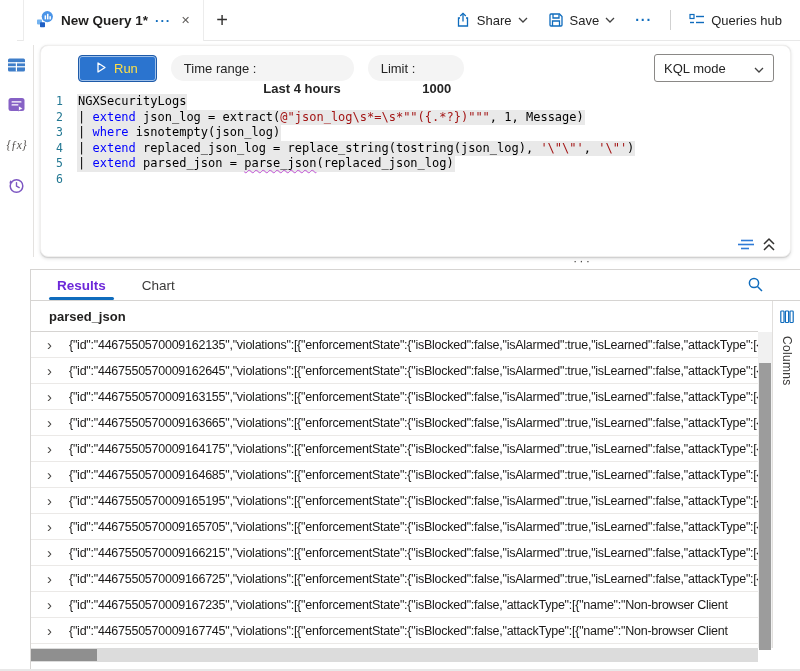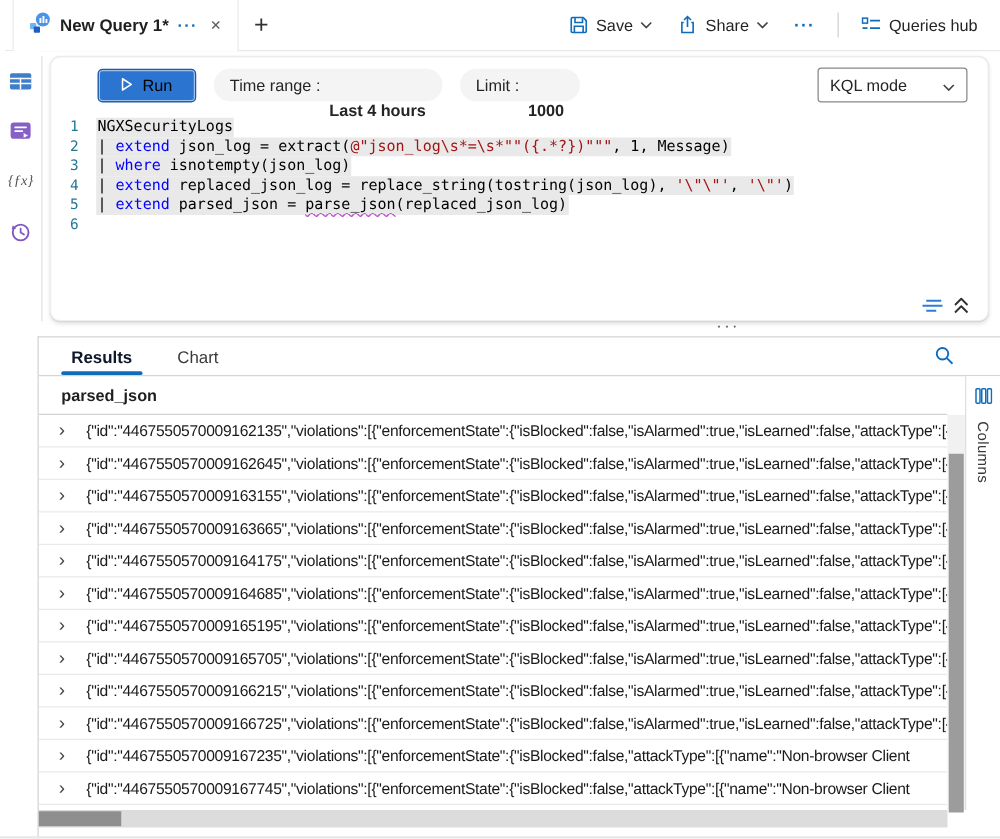--- a/index.html
+++ b/index.html
@@ -1,21 +1,21 @@
 <!DOCTYPE html>
 <html><head>
 <meta charset="utf-8">
 <style>
   * { margin:0; padding:0; box-sizing:border-box; }
   html,body { width:800px; height:671px; overflow:hidden; background:#fff;
     font-family:"Liberation Sans", sans-serif; color:#242424; }
   .page { position:relative; width:800px; height:671px; background:#fff; }
 
   
-  .topbar { position:absolute; top:0; left:4px; right:0; height:41px; background:#fff;
+  .topbar { position:absolute; top:0; left:17px; right:0; height:41px; background:#fff;
     border-bottom:1px solid #e8e8e8; display:flex; align-items:stretch; }
   .tab { display:flex; align-items:center; gap:7px; padding:0 10px 0 12px; margin-left:6px;
     background:#fff; border-left:1px solid #ececec; border-right:1px solid #ececec; height:41px; cursor:pointer; }
   .tab-title { font-weight:700; font-size:13.5px; color:#201f1e; white-space:nowrap; }
   .tab-more { color:#0f6cbd; font-size:13px; font-weight:700; letter-spacing:1px; line-height:10px; cursor:pointer; }
   .tab-close { color:#605e5c; font-size:11px; cursor:pointer; padding:2px 3px; }
   .new-tab { border:none; background:transparent; font-size:20px; font-weight:300; color:#323130;
     padding:0 12px; cursor:pointer; line-height:38px; }
   .top-actions { margin-left:auto; display:flex; align-items:center; gap:4px; padding-right:10px; }
   .action-btn { display:flex; align-items:center; gap:6px; border:none; background:transparent;
@@ -29,21 +29,21 @@
     display:flex; flex-direction:column; align-items:center; padding-top:12px; gap:16px; }
   .rail-divider { position:absolute; left:33px; top:45px; height:212px; width:1px; background:#e4e2e0; }
   .rail-item { width:24px; height:24px; display:flex; align-items:center; justify-content:center; cursor:pointer; }
   .fx-icon { font-size:11.5px; font-style:italic; color:#55524f; font-family:Liberation Serif, serif; white-space:nowrap; }
 
   
   .query-card { position:absolute; left:40px; right:9px; top:45px; height:212px; background:#fff;
     border:1px solid #f0efee; border-radius:8px;
     box-shadow:0 1.6px 3.6px rgba(0,0,0,.12), 0 0.3px 0.9px rgba(0,0,0,.1); }
   .toolbar { display:flex; align-items:center; height:44px; padding:0 16px 0 37px; gap:14px; }
-  .run-btn { display:flex; align-items:center; gap:8px; background:#2b74cf; color:#000000;
+  .run-btn { display:flex; align-items:center; gap:8px; background:#2b74cf; color:#fde047;
     border:1px solid #1e5aa8; box-shadow:inset 0 0 0 1px rgba(255,255,255,.55);
     border-radius:4px; height:27px; padding:0 18px; font-family:inherit; font-size:13px; cursor:pointer; }
   .pill { display:flex; align-items:center; gap:7px; background:#f4f4f4; border-radius:14px;
     height:26px; padding:0 13px; font-size:13px; color:#242424; cursor:pointer; white-space:nowrap; }
   .pill b { font-weight:700;margin-top:40px; }
   .mode-select { margin-left:auto; display:flex; align-items:center; justify-content:space-between;
     width:120px; height:28px; border:1px solid #8a8886; border-radius:3px; padding:0 9px;
     font-size:13px; color:#242424; cursor:pointer; }
 
   
@@ -63,21 +63,21 @@
   .splitter { position:absolute; left:33px; right:0; top:257px; height:12px; cursor:row-resize; }
   .splitter-dots { position:absolute; left:540px; top:-4px; color:#4d4b49; font-size:13px; letter-spacing:2px; }
 
   
   .results { position:absolute; left:30px; right:0; top:269px; bottom:0; background:#fff;
     border-top:1px solid #d6d4d2; border-left:1px solid #d6d4d2; }
   .results-tabs { height:31px; display:flex; align-items:center; padding-left:24px; position:relative;
     border-bottom:1px solid #d6d4d2; }
   .rtab { font-size:13.5px; color:#3b3a39; padding:0 2px; margin-right:32px; height:100%;
     display:flex; align-items:center; position:relative; cursor:pointer; }
-  .rtab.active { color:#0f172a; font-weight:700; }
+  .rtab.active { color:#6d28d9; font-weight:700; }
   .rtab.active::after { content:""; position:absolute; left:-6px; right:-6px; bottom:0; height:3px;
     background:#0f6cbd; border-radius:2px; }
   .search-btn { position:absolute; right:36px; top:6px; cursor:pointer; }
 
   .grid-area { position:absolute; left:0; right:0; top:31px; bottom:23px; }
   .grid { position:absolute; left:0; top:0; bottom:0; right:42px; overflow:hidden; }
   .grid-header { height:31px; line-height:31px; padding-left:18px; font-size:13px; font-weight:700;
     color:#201f1e; border-bottom:1px solid #d6d4d2; cursor:pointer; }
   .grid-row { height:26px; display:flex; align-items:center; border-bottom:1px solid #ebe9e7;
     padding-left:16px; overflow:hidden; cursor:pointer; }
@@ -115,41 +115,41 @@
       <span class="tab-title">New Query 1*</span>
       <span class="tab-more">···</span>
       <span class="tab-close">✕</span>
     </div>
     <button class="new-tab">+</button>
 
     <div class="top-actions">
       <button class="action-btn">
         <span>
           <svg width="16" height="16" viewBox="0 0 16 16" fill="none" stroke="#0f6cbd" stroke-width="1.3">
+            <path d="M5 6 H3.5 V14 H12.5 V6 H11"></path>
+            <path d="M8 1.5 V9.5"></path>
+            <path d="M5.2 4 L8 1.3 L10.8 4"></path>
+          </svg>
+        </span>
+        <span>Share</span>
+        <span>
+          <svg width="10" height="6" viewBox="0 0 10 6" fill="none" stroke="#424242" stroke-width="1.3">
+              <path d="M1 1 L5 5 L9 1"></path>
+            </svg>
+        </span>
+      </button>
+      <button class="action-btn">
+        <span>
+          <svg width="16" height="16" viewBox="0 0 16 16" fill="none" stroke="#0f6cbd" stroke-width="1.3">
             <path d="M2 3 a1 1 0 0 1 1-1 h8.5 L14 4.5 V13 a1 1 0 0 1 -1 1 H3 a1 1 0 0 1 -1-1 Z"></path>
             <path d="M5 2 v4 h6 V2.5"></path>
             <path d="M4.5 14 v-5 h7 v5"></path>
           </svg>
         </span>
         <span>Save</span>
-        <span>
-          <svg width="10" height="6" viewBox="0 0 10 6" fill="none" stroke="#424242" stroke-width="1.3">
-              <path d="M1 1 L5 5 L9 1"></path>
-            </svg>
-        </span>
-      </button>
-      <button class="action-btn">
-        <span>
-          <svg width="16" height="16" viewBox="0 0 16 16" fill="none" stroke="#0f6cbd" stroke-width="1.3">
-            <path d="M5 6 H3.5 V14 H12.5 V6 H11"></path>
-            <path d="M8 1.5 V9.5"></path>
-            <path d="M5.2 4 L8 1.3 L10.8 4"></path>
-          </svg>
-        </span>
-        <span>Share</span>
         <span>
           <svg width="10" height="6" viewBox="0 0 10 6" fill="none" stroke="#424242" stroke-width="1.3">
               <path d="M1 1 L5 5 L9 1"></path>
             </svg>
         </span>
       </button>
       <button class="action-btn">
         <span class="more-dots">···</span>
       </button>
       <span class="vdiv"></span>

